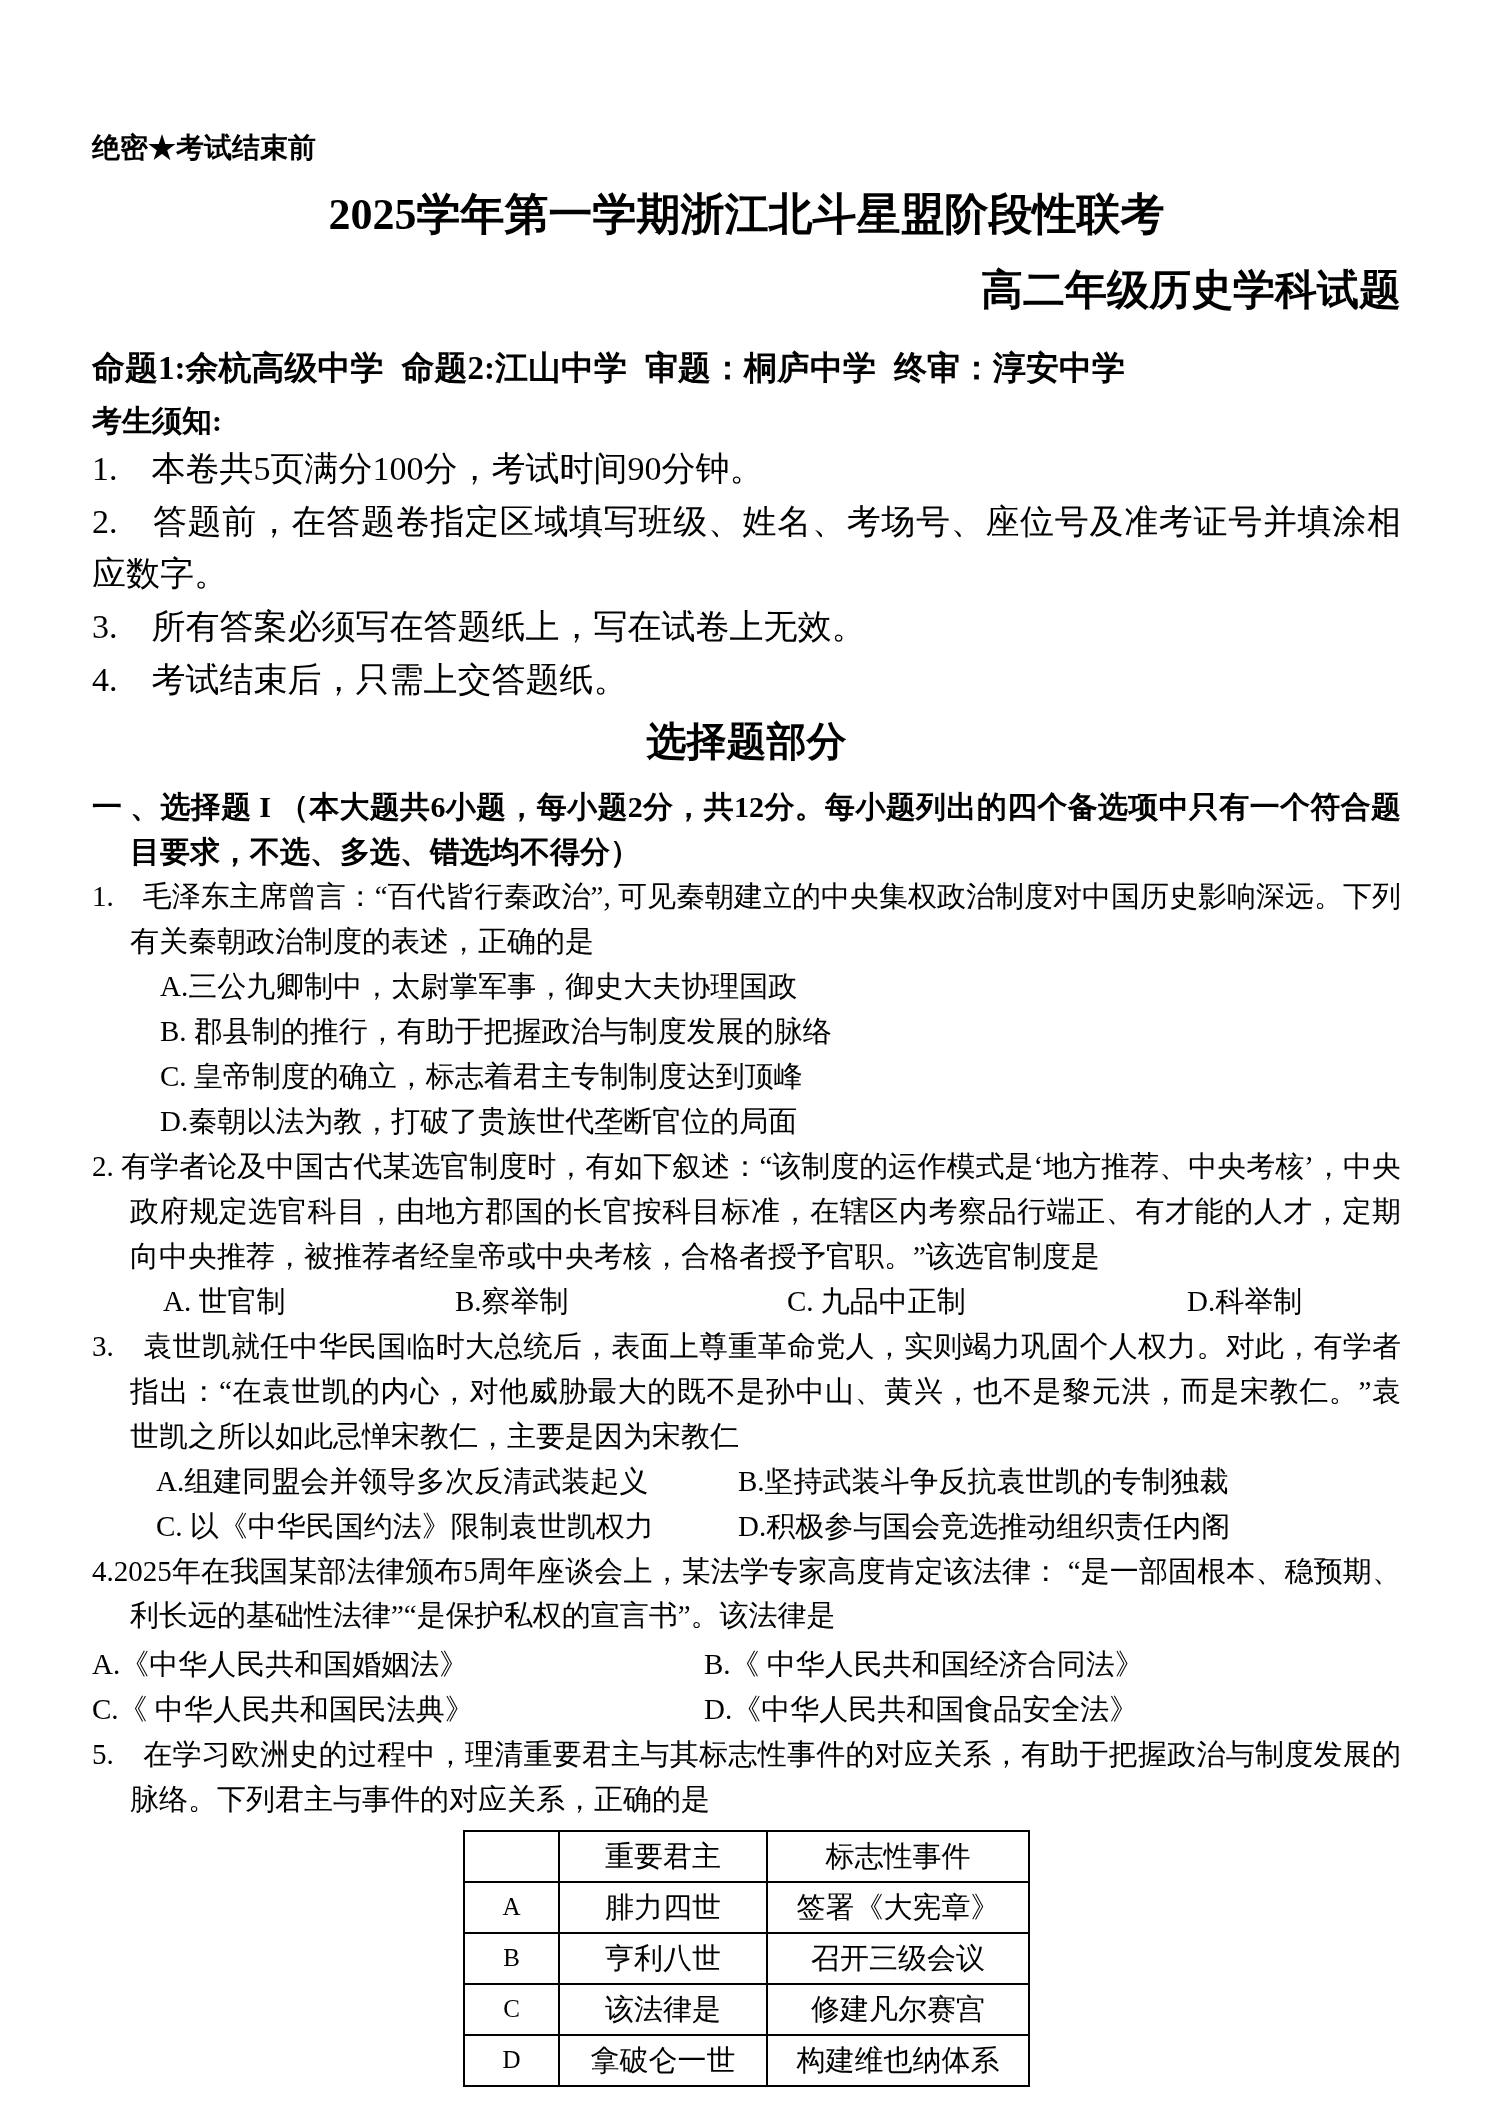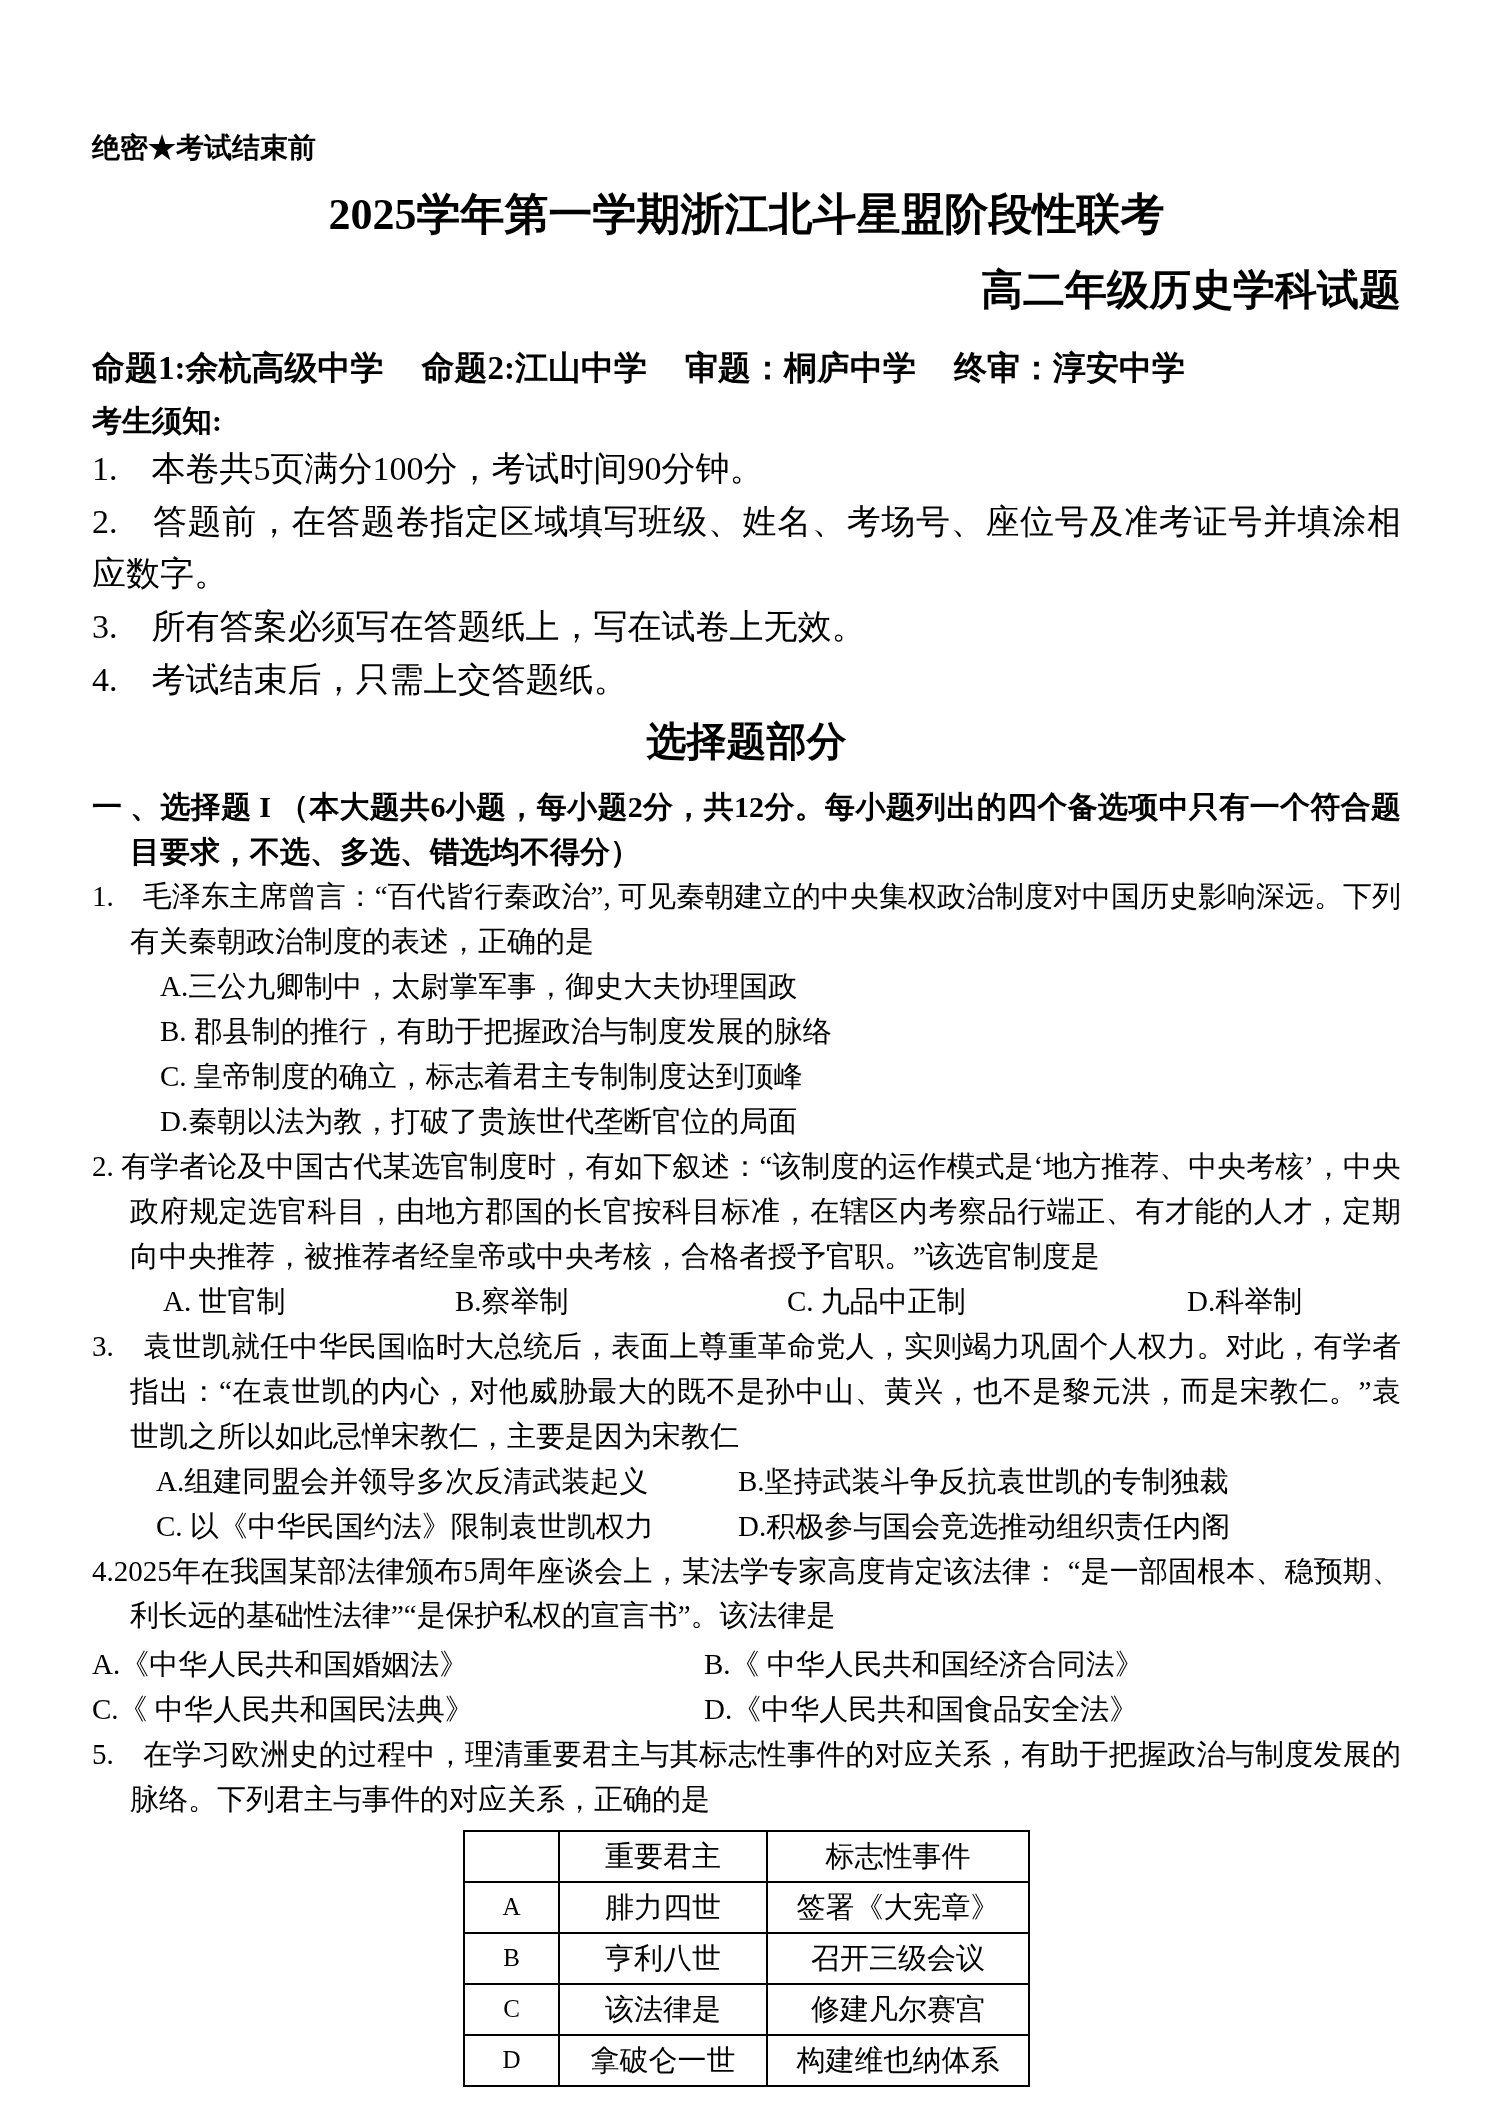--- a/index.html
+++ b/index.html
@@ -12,21 +12,21 @@
     background: #ffffff;
     color: #000000;
     font-family: "Liberation Serif", "DejaVu Serif", serif;
     font-size: 29px;
     line-height: 1.55;
     padding: 126px 92px 0 92px;
   }
   .classification { font-size: 28px; font-weight: bold; }
   .title   { margin-top: 18px; text-align: center; font-size: 44px; font-weight: bold; line-height: 1.25; }
   .subtitle{ margin-top: 22px; text-align: right; font-size: 42px; font-weight: bold; line-height: 1.25; }
-  .exam-info { margin-top: 26px; display: flex; gap: 38px; font-size: 33px; font-weight: bold; white-space: nowrap; }
+  .exam-info { margin-top: 26px; display: flex; gap: 18px; font-size: 33px; font-weight: bold; white-space: nowrap; }
   .notice-heading { margin-top: 4px; font-size: 30px; font-weight: bold; line-height: 1.5; }
   .notice-item { font-size: 34px; text-align: justify; }
   .section-title { margin-top: 6px; text-align: center; font-size: 40px; font-weight: bold; line-height: 1.5; }
   .instruction {
     margin-top: 12px; font-size: 30px; font-weight: bold;
     padding-left: 38px; text-indent: -38px; text-align: justify; line-height: 1.5;
   }
   .question { }
   .stem { padding-left: 38px; text-indent: -38px; text-align: justify; }
   .options-stack { padding-left: 68px; }

